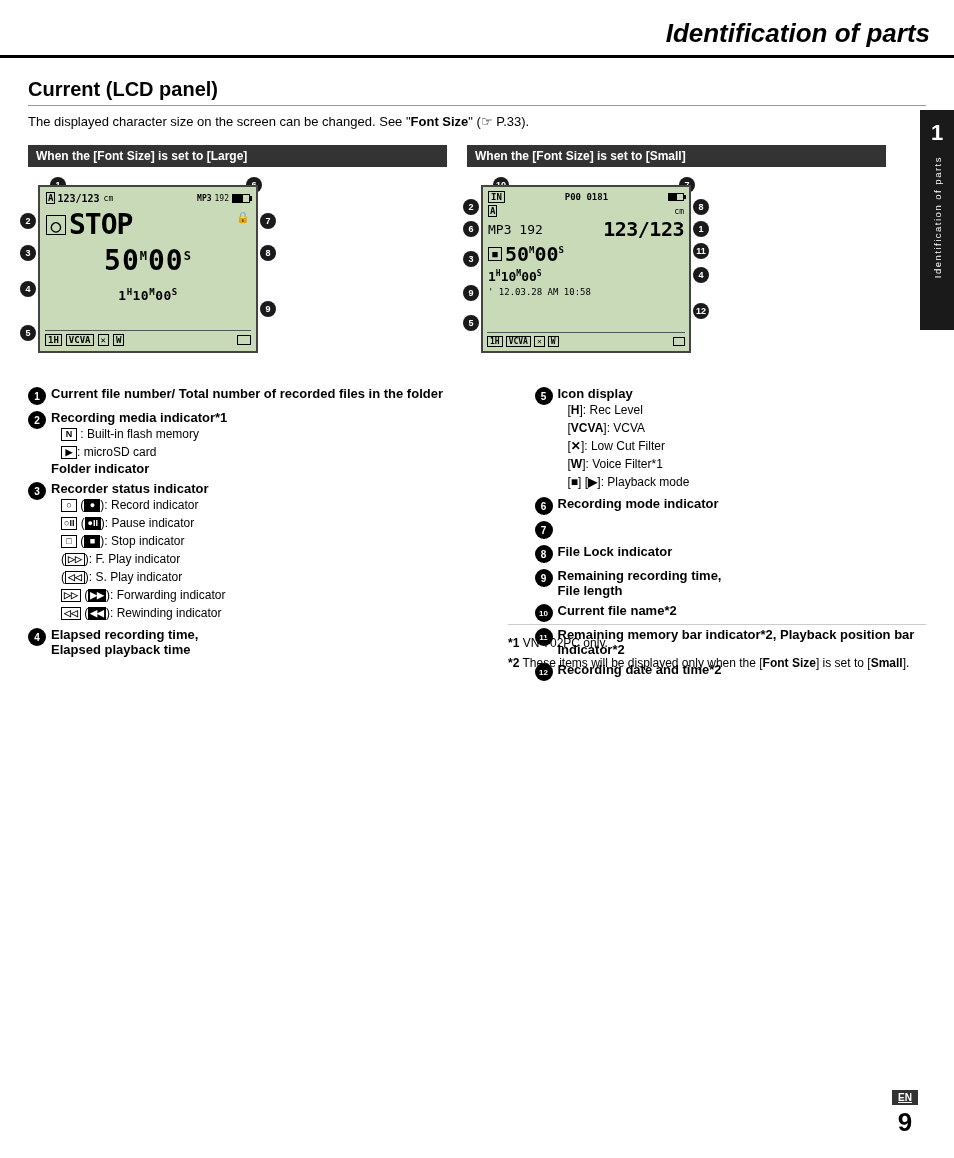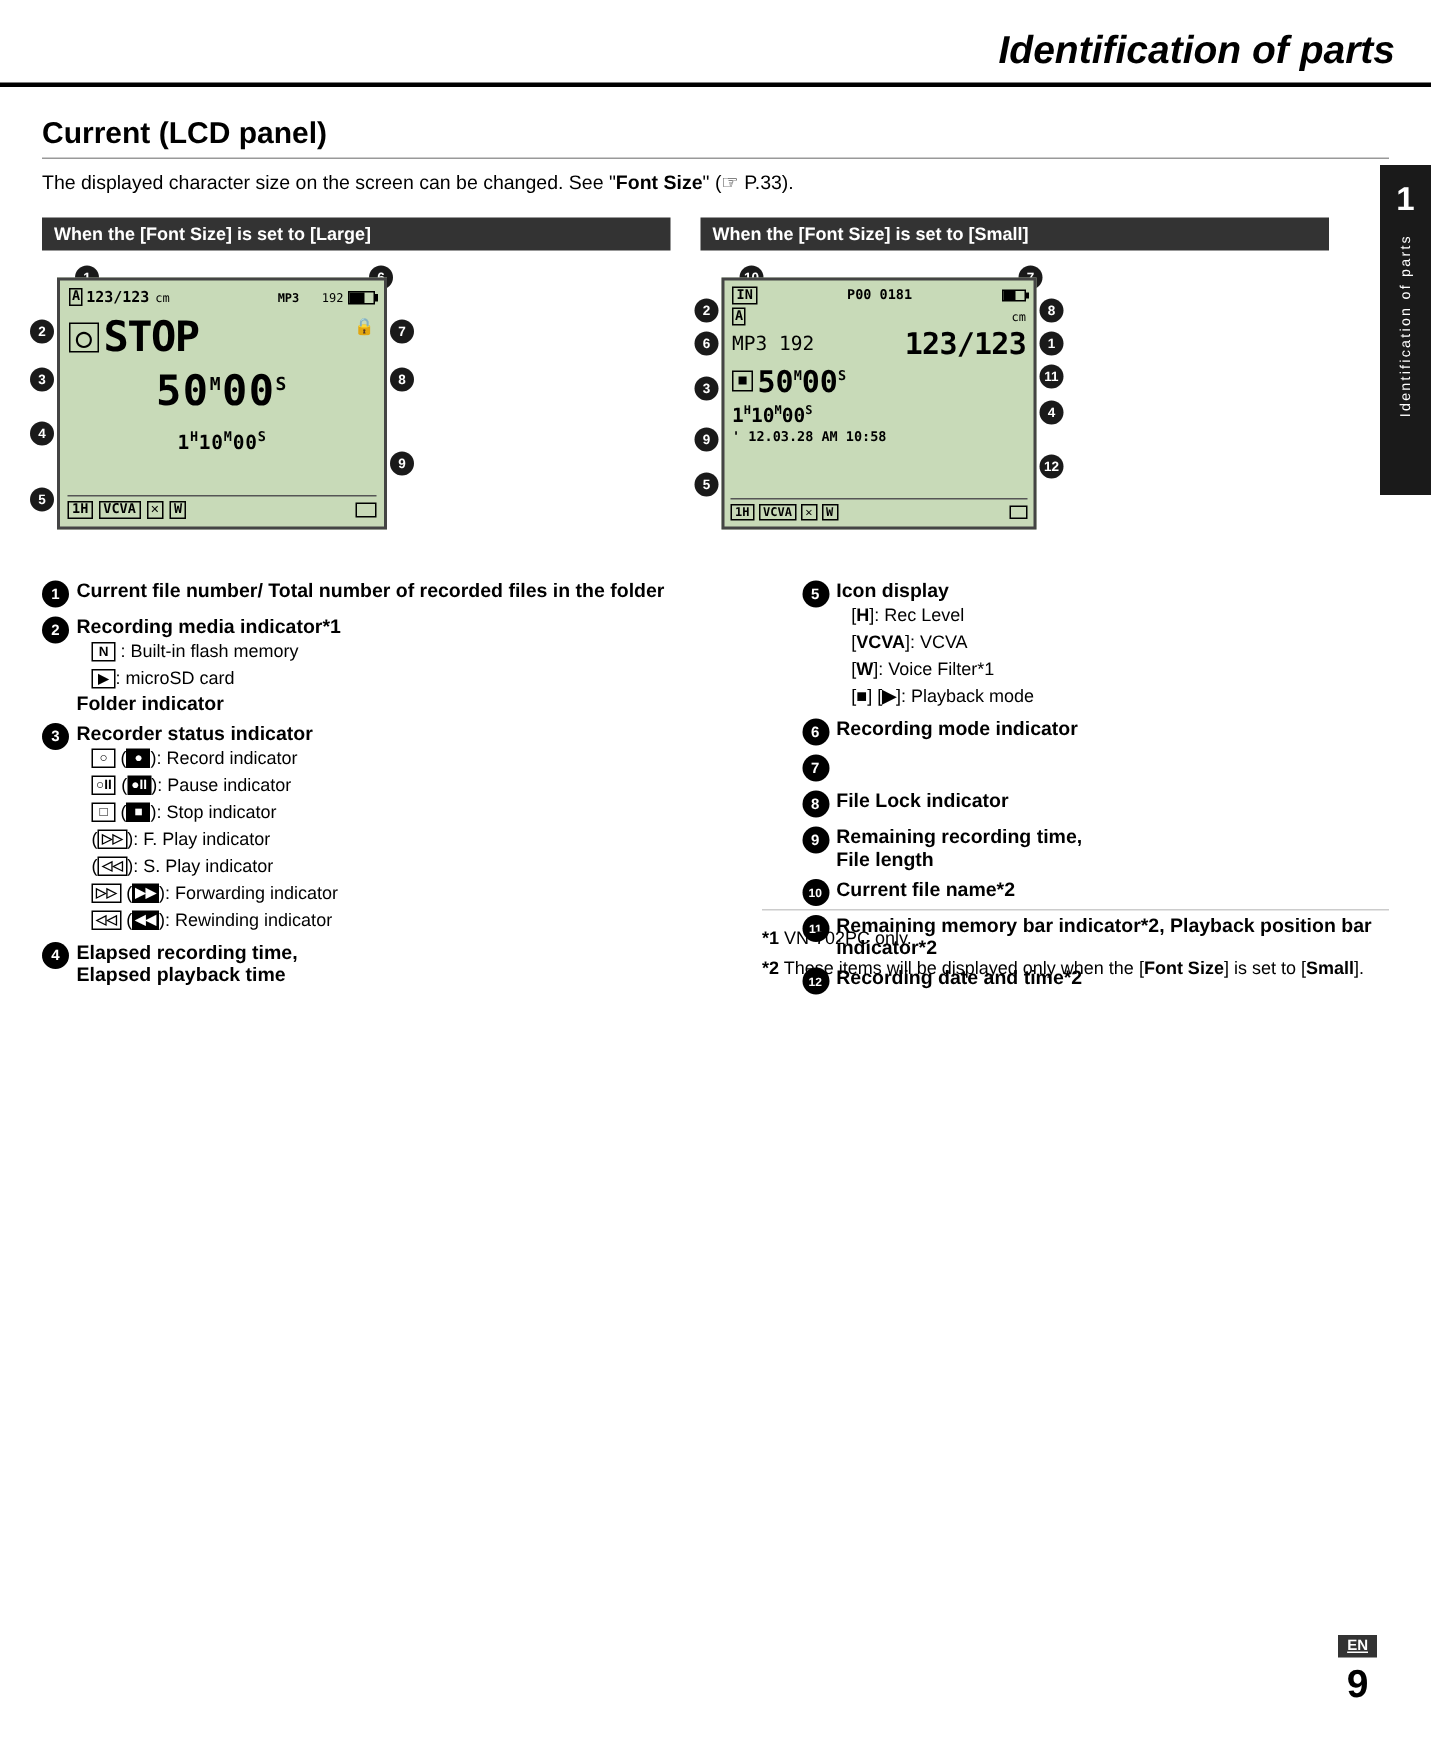--- a/index.html
+++ b/index.html
@@ -268,21 +268,21 @@
           <div style="width:220px;height:168px;background:#c8dab8;border:2.5px solid #444;position:relative;font-family:monospace;">
 
             <div style="position:absolute;top:5px;left:6px;right:6px;display:flex;justify-content:space-between;align-items:center;">
               <div style="display:flex;align-items:center;gap:2px;">
                 <span style="border:1.5px solid #000;font-size:9px;padding:0 1px;font-weight:bold;">A</span>
                 <span style="font-size:10px;font-weight:bold;">123/123</span>
                 <span style="font-size:8px;margin-left:2px;">cm</span>
               </div>
               <div style="display:flex;align-items:center;gap:3px;">
                 <span style="font-size:8px;font-weight:bold;">MP3</span>
-                <span style="font-size:8px;margin-left:12px;">192</span>
+                <span style="font-size:8px;">192</span>
 
                 <span style="display:inline-block;width:18px;height:9px;border:1.5px solid #000;position:relative;">
                   <span style="display:block;width:65%;height:100%;background:#000;"></span>
                   <span style="position:absolute;right:-3px;top:1px;width:2px;height:5px;background:#000;display:block;"></span>
                 </span>
               </div>
             </div>
 
             <div style="position:absolute;top:24px;left:6px;right:6px;display:flex;align-items:center;">
               <span style="font-size:18px;font-weight:bold;border:1.5px solid #000;width:20px;height:20px;display:flex;align-items:center;justify-content:center;margin-right:3px;">○</span>
@@ -369,21 +369,21 @@
 
             <div style="position:absolute;top:55px;left:5px;right:5px;display:flex;align-items:center;gap:3px;">
               <span style="border:1.5px solid #000;width:14px;height:14px;display:flex;align-items:center;justify-content:center;font-size:9px;font-weight:bold;">■</span>
               <span style="font-size:20px;font-weight:bold;">50<span style="font-size:9px;vertical-align:super;">M</span>00<span style="font-size:9px;vertical-align:super;">S</span></span>
             </div>
 
             <div style="position:absolute;top:82px;left:5px;right:5px;font-size:13px;font-weight:bold;">
               1<span style="font-size:8px;vertical-align:super;">H</span>10<span style="font-size:8px;vertical-align:super;">M</span>00<span style="font-size:8px;vertical-align:super;">S</span>
             </div>
 
-            <div style="position:absolute;top:100px;left:5px;right:5px;font-size:9px;font-weight:bold;">
+            <div style="position:absolute;top:100px;left:5px;right:5px;font-size:9px;font-weight:normal;">
               ' 12.03.28  AM 10:58
             </div>
 
             <div style="position:absolute;bottom:4px;left:4px;right:4px;display:flex;align-items:center;gap:3px;border-top:1px solid #555;padding-top:3px;font-size:8px;font-weight:bold;">
               <span style="border:1.5px solid #000;padding:0 2px;">1H</span>
               <span style="border:1.5px solid #000;padding:0 2px;">VCVA</span>
               <span style="border:1.5px solid #000;padding:0 2px;">✕</span>
               <span style="border:1.5px solid #000;padding:0 2px;">W</span>
               <span style="margin-left:auto;border:1.5px solid #000;width:12px;height:9px;display:inline-block;"></span>
             </div>
@@ -442,20 +442,21 @@
 
     <div class="desc-col-right">
 
       <div class="desc-item">
         <div class="desc-num">5</div>
         <div class="desc-text">
           <strong>Icon display</strong><br>
           <ul class="sub-list">
             <li>[<strong>H</strong>]: Rec Level</li>
             <li>[<strong>VCVA</strong>]: VCVA</li>
+            <li>[<strong>✕</strong>]: Low Cut Filter</li>
             <li>[<strong>W</strong>]: Voice Filter*1</li>
             <li>[<strong>■</strong>] [<strong>▶</strong>]: Playback mode</li>
           </ul>
         </div>
       </div>
 
       <div class="desc-item" style="margin-top:5px;">
         <div class="desc-num">6</div>
         <div class="desc-text">
           <strong>Recording mode indicator</strong>

